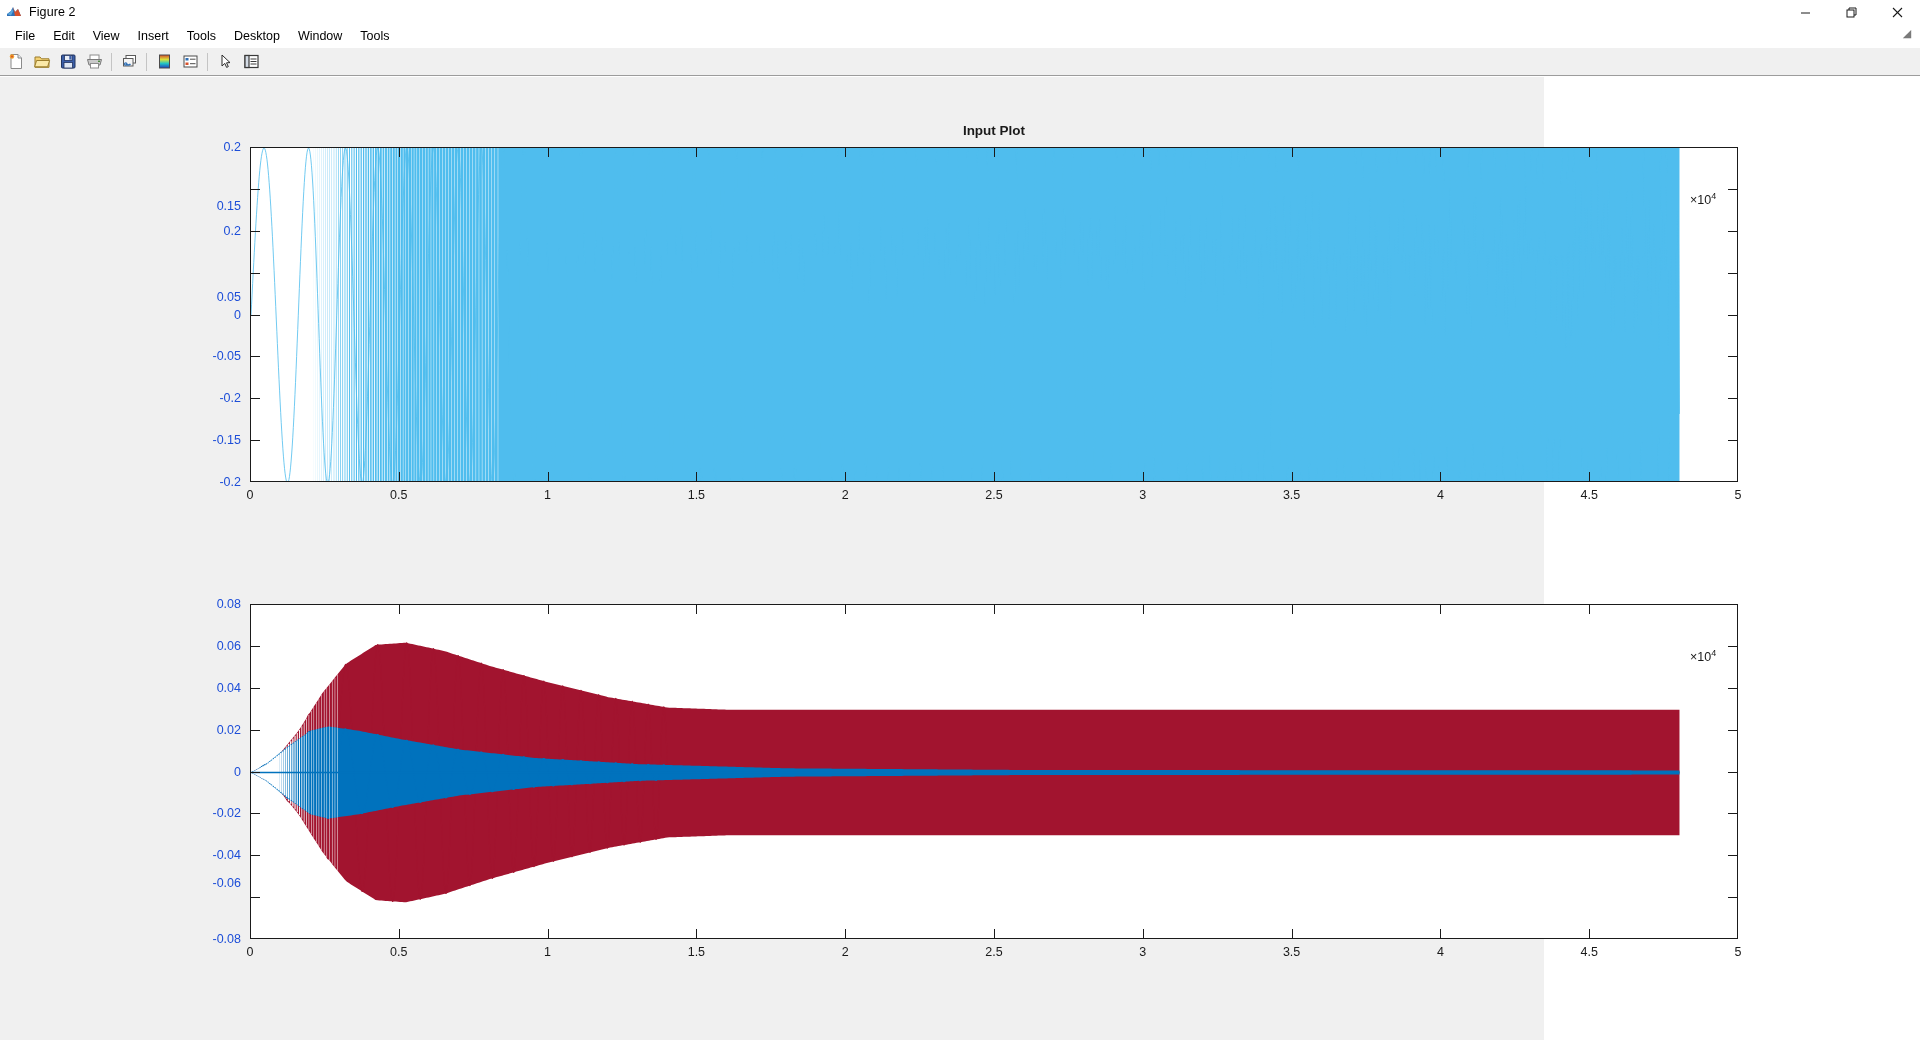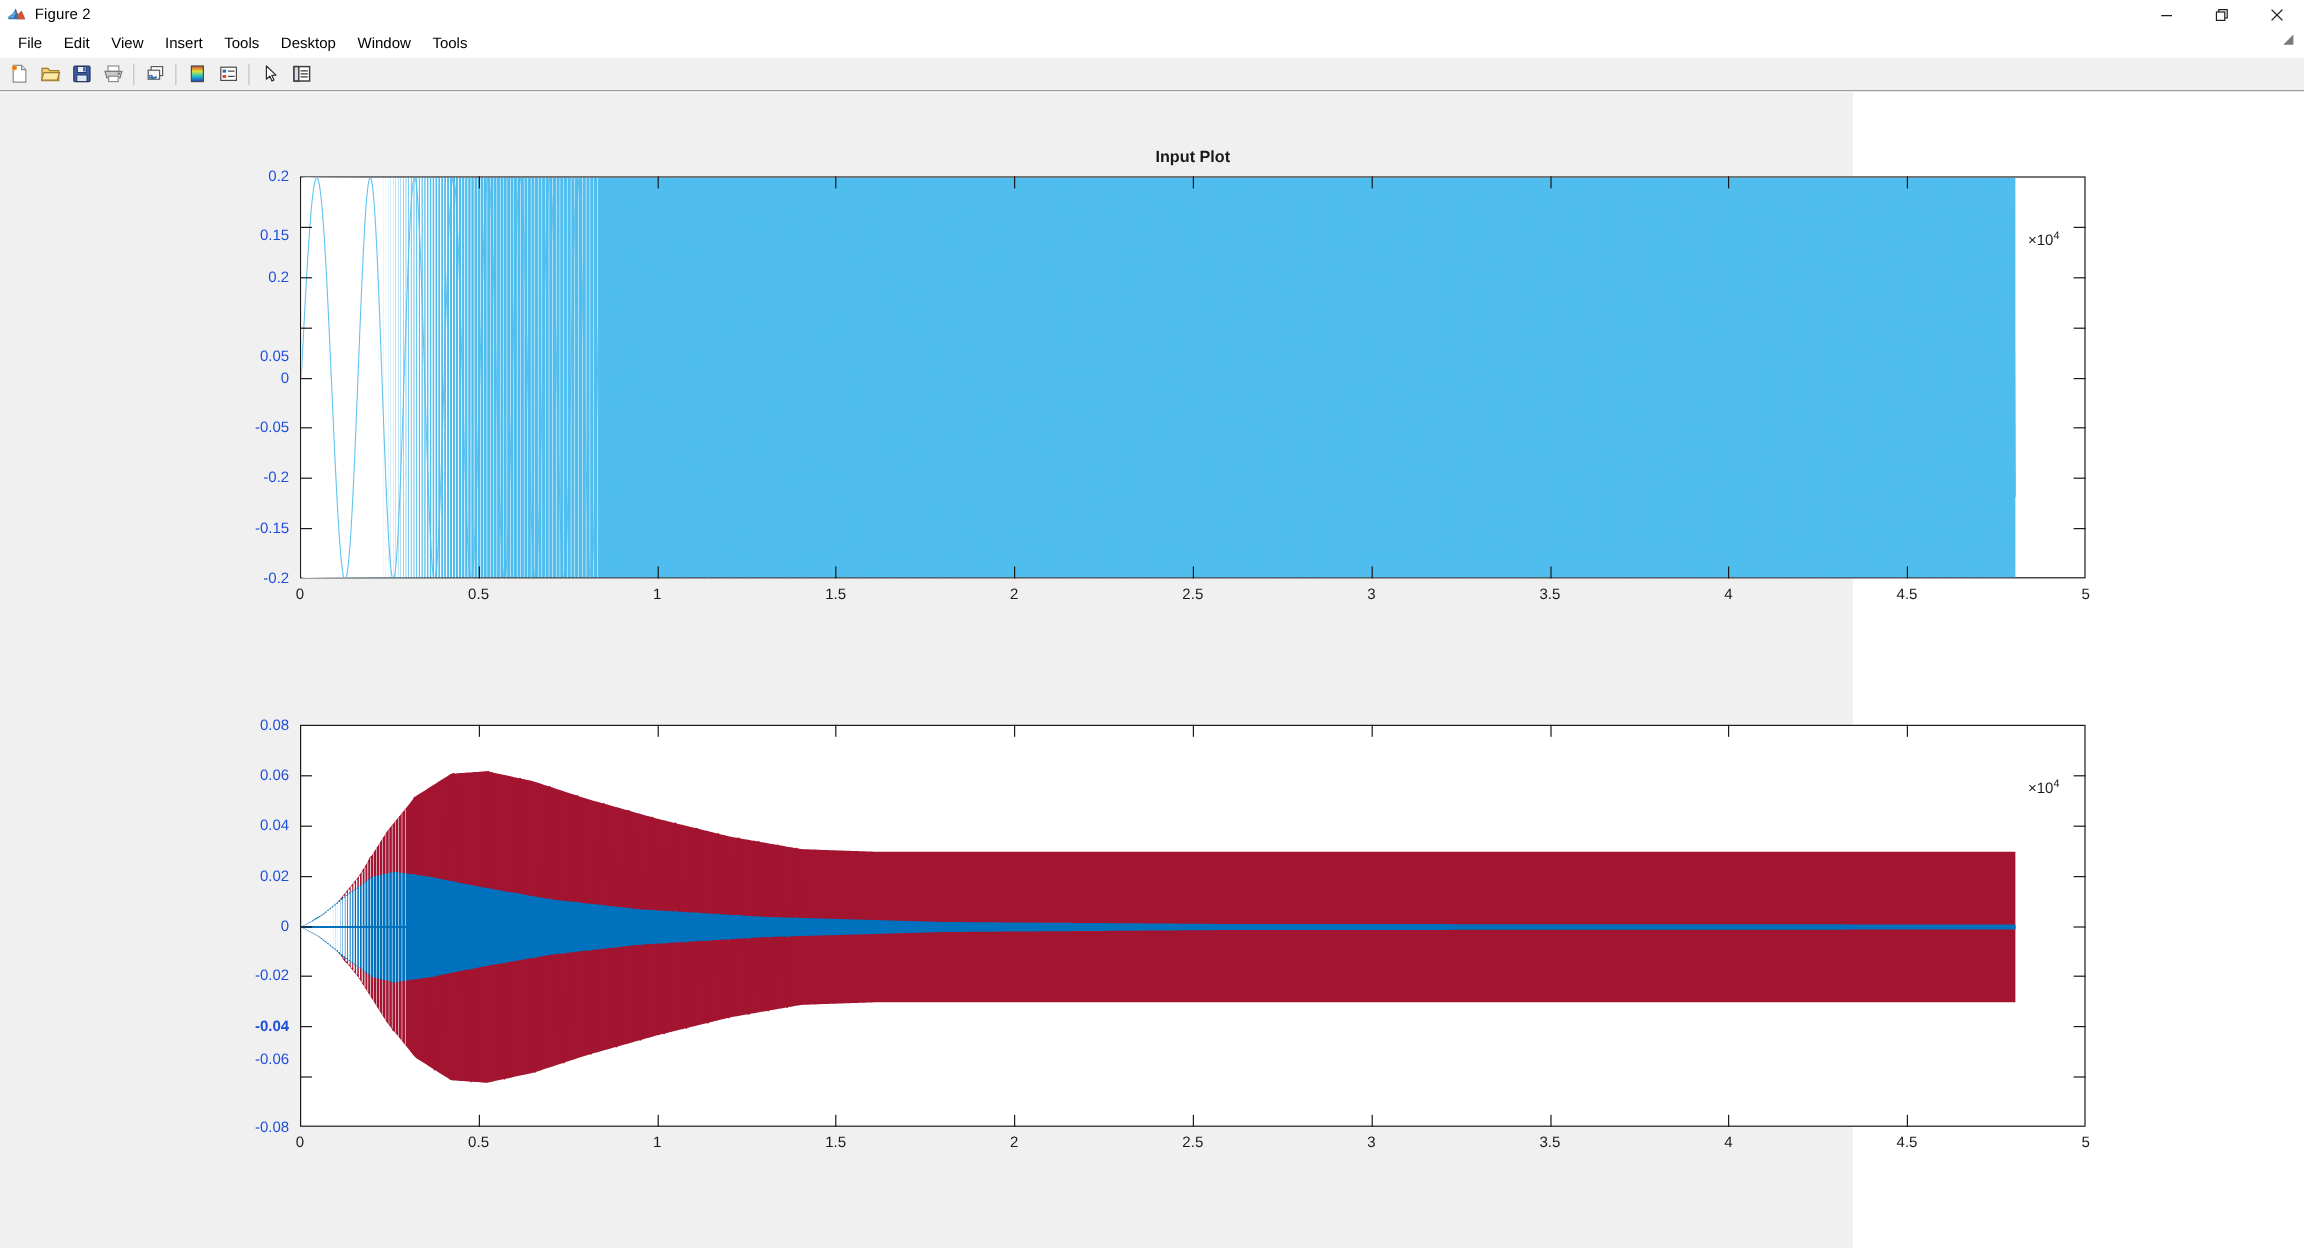--- a/index.html
+++ b/index.html
@@ -482,21 +482,21 @@
         <div class="tick-x bottom" style="left: 892.8px;"></div>
         <div class="tick-x" style="left: 1041.6px; top: 0px;"></div>
         <div class="tick-x bottom" style="left: 1041.6px;"></div>
         <div class="tick-x" style="left: 1190.4px; top: 0px;"></div>
         <div class="tick-x bottom" style="left: 1190.4px;"></div>
         <div class="tick-x" style="left: 1339.2px; top: 0px;"></div>
         <div class="tick-x bottom" style="left: 1339.2px;"></div>
       </div>
     <div id="ylabels-input">
         <div class="ylabel-txt" style="top: 0px; right: 1497px;">0.2</div>
-        <div class="ylabel-txt" style="top: 49px; right: 1497px;">0.15</div>
+        <div class="ylabel-txt" style="top: 59px; right: 1497px;">0.15</div>
         <div class="ylabel-txt" style="top: 83.75px; right: 1497px;">0.2</div>
         <div class="ylabel-txt" style="top: 125.625px; right: 1497px; margin-top: 24px;">0.05</div>
         <div class="ylabel-txt" style="top: 167.5px; right: 1497px;">0</div>
         <div class="ylabel-txt" style="top: 209.375px; right: 1497px;">-0.05</div>
         <div class="ylabel-txt" style="top: 251.25px; right: 1497px;">-0.2</div>
         <div class="ylabel-txt" style="top: 293.125px; right: 1497px;">-0.15</div>
         <div class="ylabel-txt" style="top: 335px; right: 1497px;">-0.2</div>
       </div>
     <div id="xlabels-input">
         <div class="xlabel-txt" style="left: 0px; top: 341px;">0</div>
@@ -654,21 +654,21 @@
         <div class="tick-x" style="left: 1339.2px; top: 0px;"></div>
         <div class="tick-x bottom" style="left: 1339.2px;"></div>
       </div>
     <div id="ylabels-output">
         <div class="ylabel-txt" style="top: 0px; right: 1497px;">0.08</div>
         <div class="ylabel-txt" style="top: 41.875px; right: 1497px;">0.06</div>
         <div class="ylabel-txt" style="top: 83.75px; right: 1497px;">0.04</div>
         <div class="ylabel-txt" style="top: 125.625px; right: 1497px;">0.02</div>
         <div class="ylabel-txt" style="top: 167.5px; right: 1497px;">0</div>
         <div class="ylabel-txt" style="top: 209.375px; right: 1497px;">-0.02</div>
-        <div class="ylabel-txt" style="top: 251.25px; right: 1497px; font-weight: bold;">-0.04</div>
+        <div class="ylabel-txt" style="top: 251.25px; right: 1497px;">-0.04</div>
         <div class="ylabel-txt" style="top: 279px; right: 1497px;">-0.06</div>
         <div class="ylabel-txt" style="top: 335px; right: 1497px;">-0.08</div>
       </div>
     <div id="xlabels-output">
         <div class="xlabel-txt" style="left: 0px; top: 341px;">0</div>
         <div class="xlabel-txt" style="left: 148.8px; top: 341px;">0.5</div>
         <div class="xlabel-txt" style="left: 297.6px; top: 341px;">1</div>
         <div class="xlabel-txt" style="left: 446.4px; top: 341px;">1.5</div>
         <div class="xlabel-txt" style="left: 595.2px; top: 341px;">2</div>
         <div class="xlabel-txt" style="left: 744px; top: 341px;">2.5</div>

